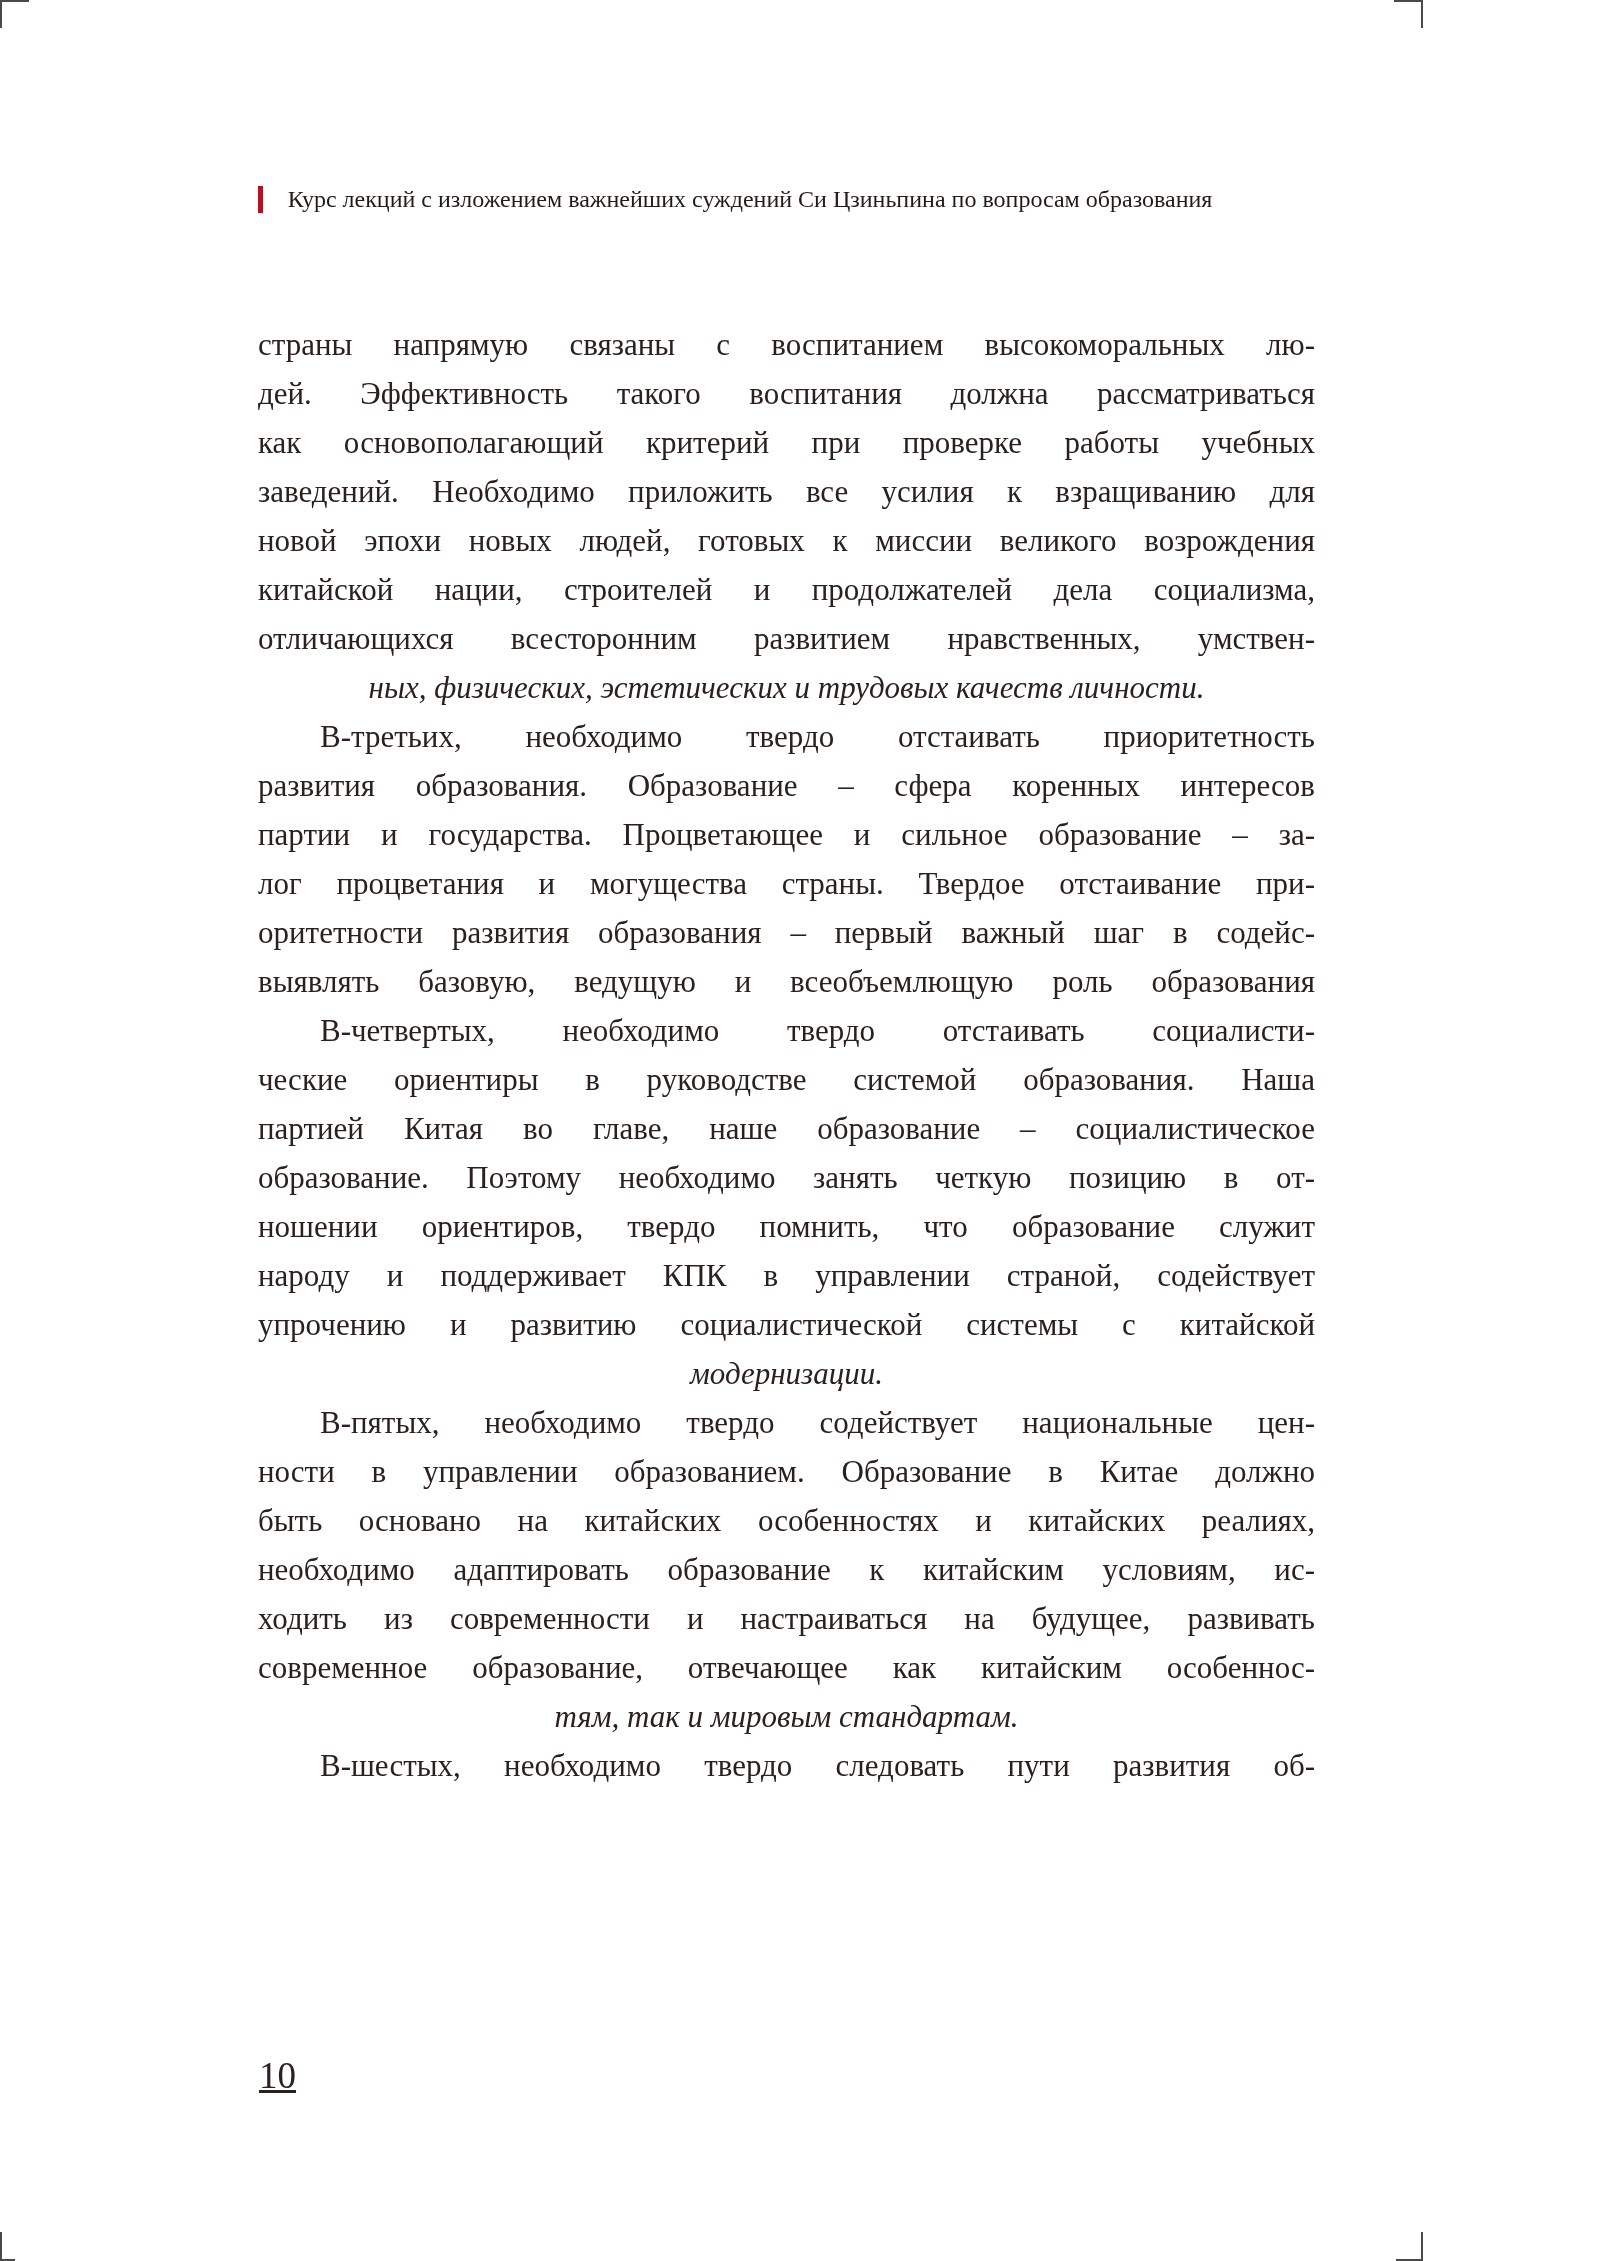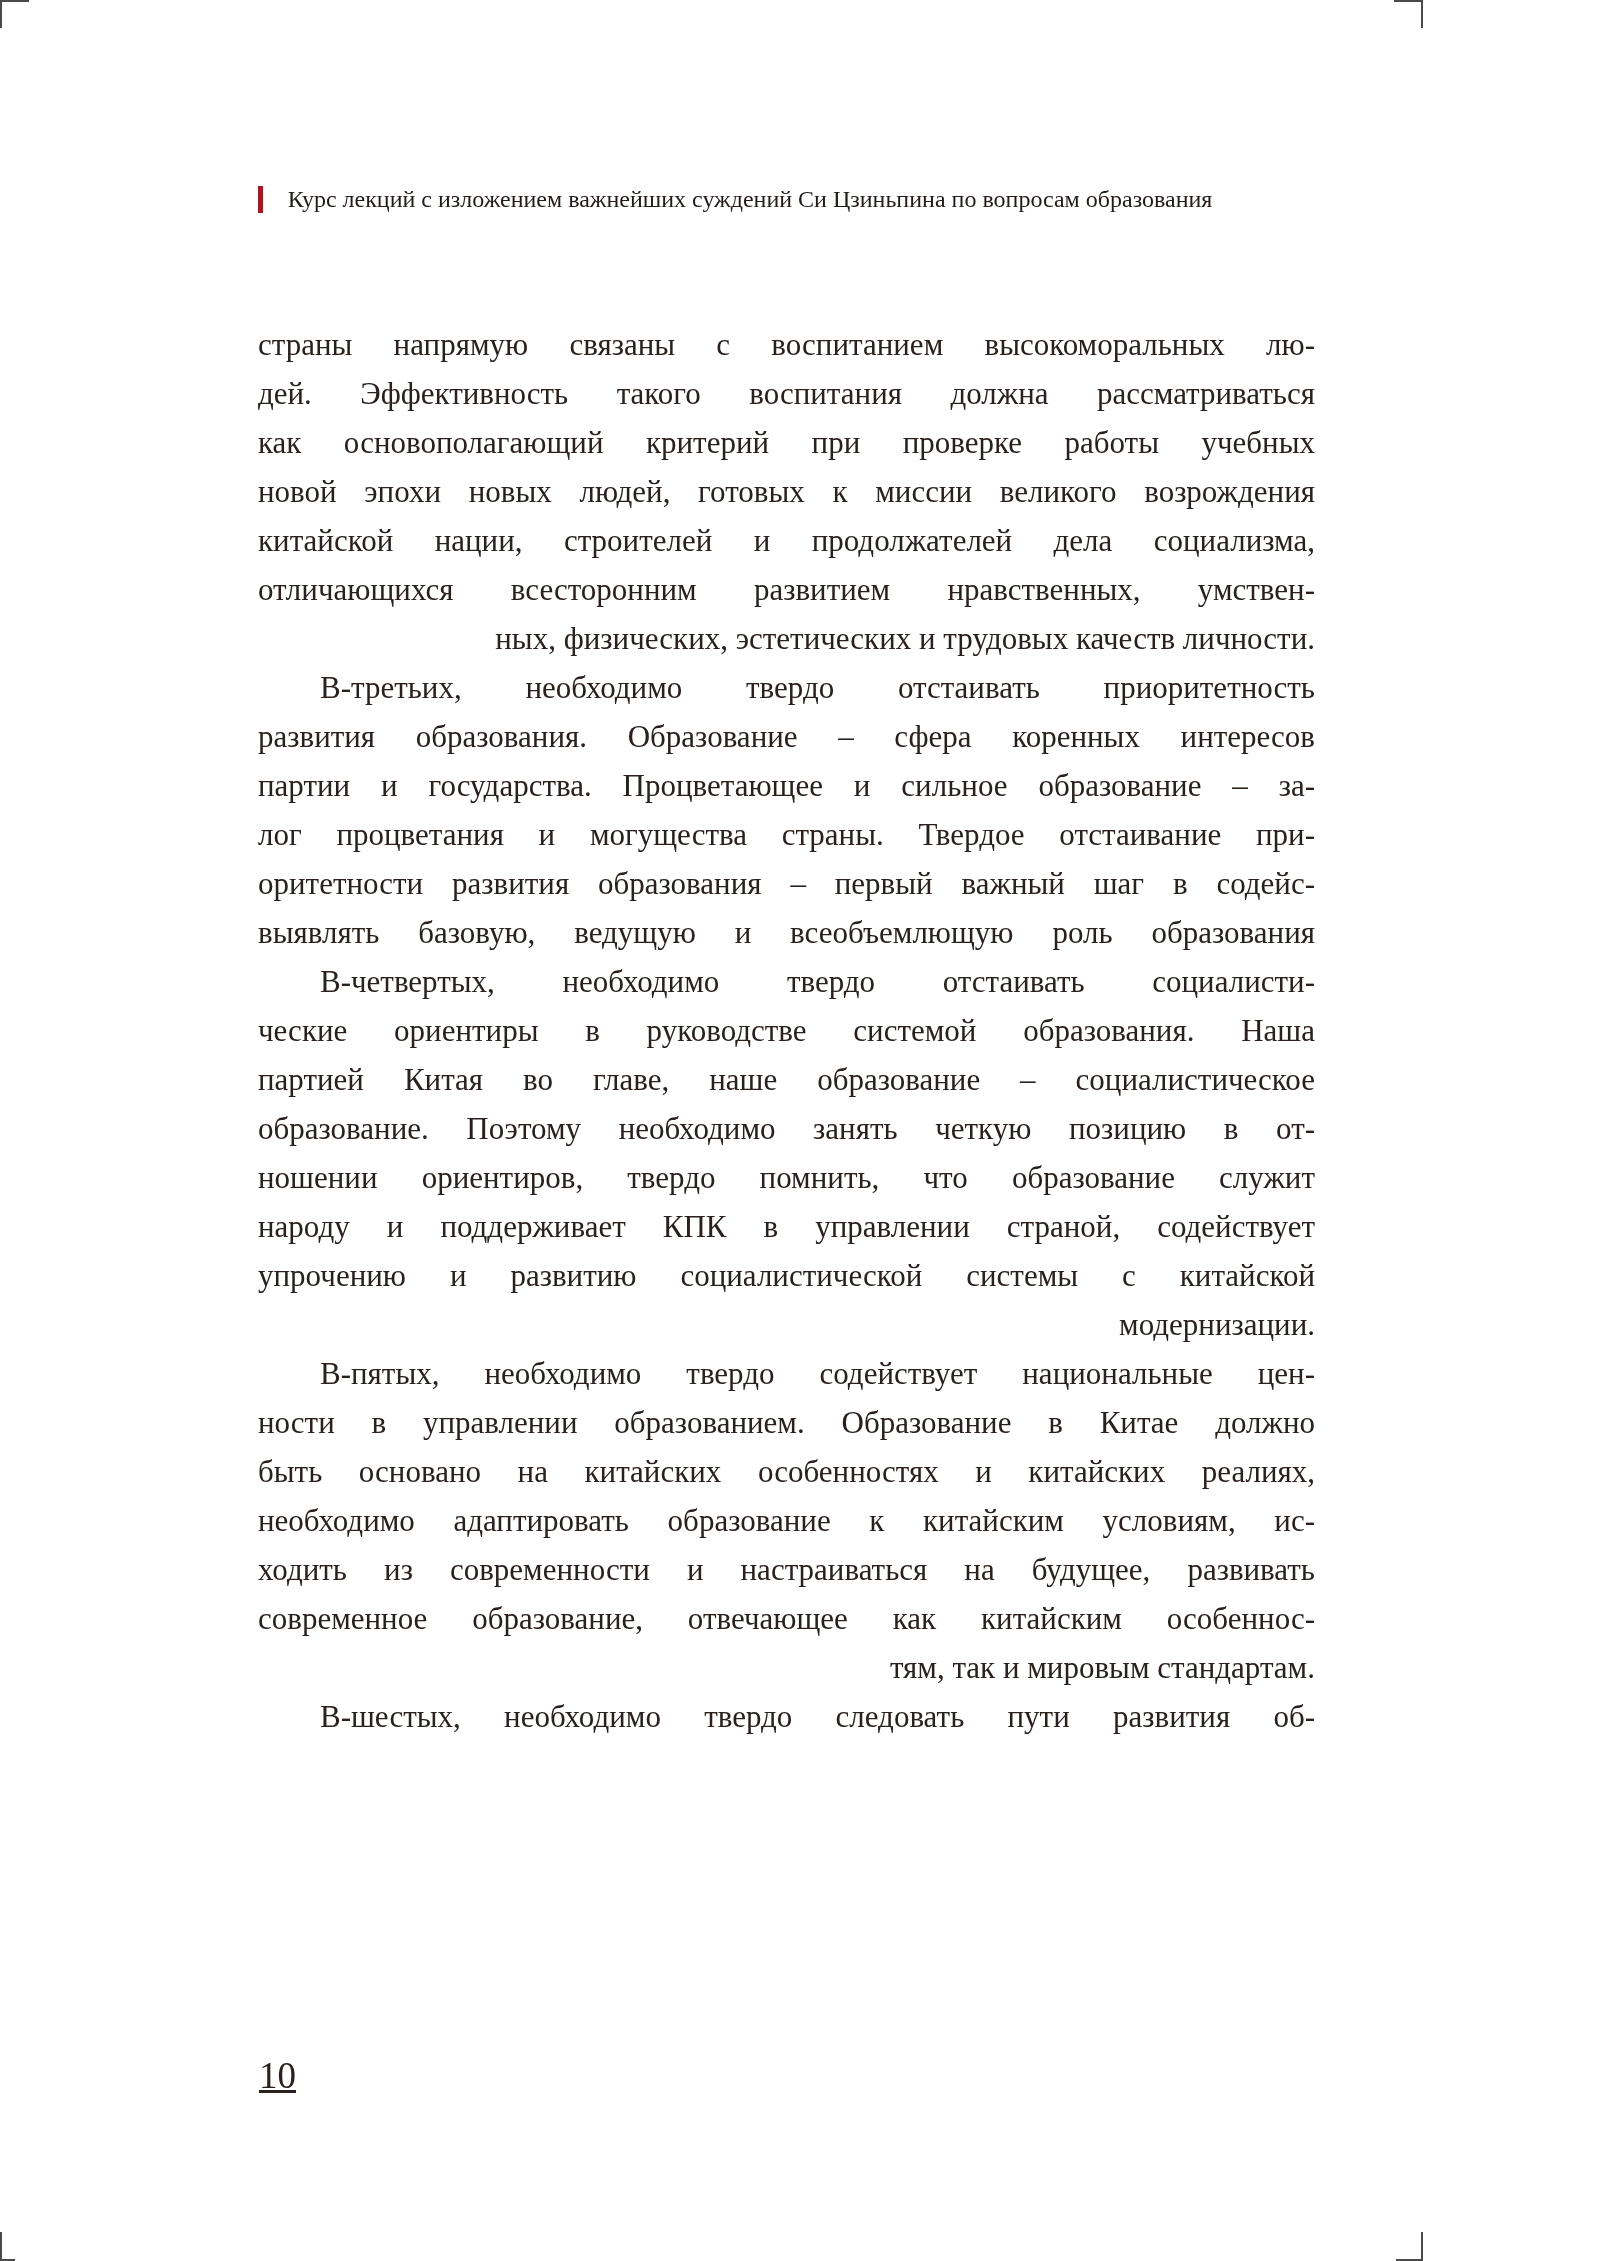--- a/index.html
+++ b/index.html
@@ -40,21 +40,21 @@
   
   .body-text {
     position:absolute; left:258px; top:320px; width:1057px;
     font-size:31px; line-height:49px; color:#2a211e;
   }
   .paragraph { margin:0; padding:0; }
   .line {
     height:49px; overflow:visible;
     text-align:justify; text-align-last:justify;
   }
-  .line.end { text-align:right; text-align-last:auto; }
+  .line.end { text-align:center; text-align-last:auto;font-style:italic; }
   .line.indented { text-indent:62px; }
 
   
   .page-number {
     position:absolute; left:259px; top:2054px;
     font-size:37px; line-height:43px; color:#2a211e;text-decoration:underline;
   }
 </style>
 </head>
 <body>
@@ -73,20 +73,21 @@
   <div class="running-header">
     <span class="header-bar" style="background: rgb(181, 18, 31);"></span>
     <span class="header-text">Курс лекций с изложением важнейших суждений Си Цзиньпина по вопросам образования</span>
   </div>
 
   <div class="body-text">
       <div class="paragraph">
         <div class="line">страны напрямую связаны с воспитанием высокоморальных лю-</div>
         <div class="line">дей. Эффективность такого воспитания должна рассматриваться</div>
         <div class="line">как основополагающий критерий при проверке работы учебных</div>
+        <div class="line">заведений. Необходимо приложить все усилия к взращиванию для</div>
         <div class="line">новой эпохи новых людей, готовых к миссии великого возрождения</div>
         <div class="line">китайской нации, строителей и продолжателей дела социализма,</div>
         <div class="line">отличающихся всесторонним развитием нравственных, умствен-</div>
         <div class="line end">ных, физических, эстетических и трудовых качеств личности.</div>
       </div>
       <div class="paragraph">
         <div class="line indented">В-третьих, необходимо твердо отстаивать приоритетность</div>
         <div class="line">развития образования. Образование – сфера коренных интересов</div>
         <div class="line">партии и государства. Процветающее и сильное образование – за-</div>
         <div class="line">лог процветания и могущества страны. Твердое отстаивание при-</div>

